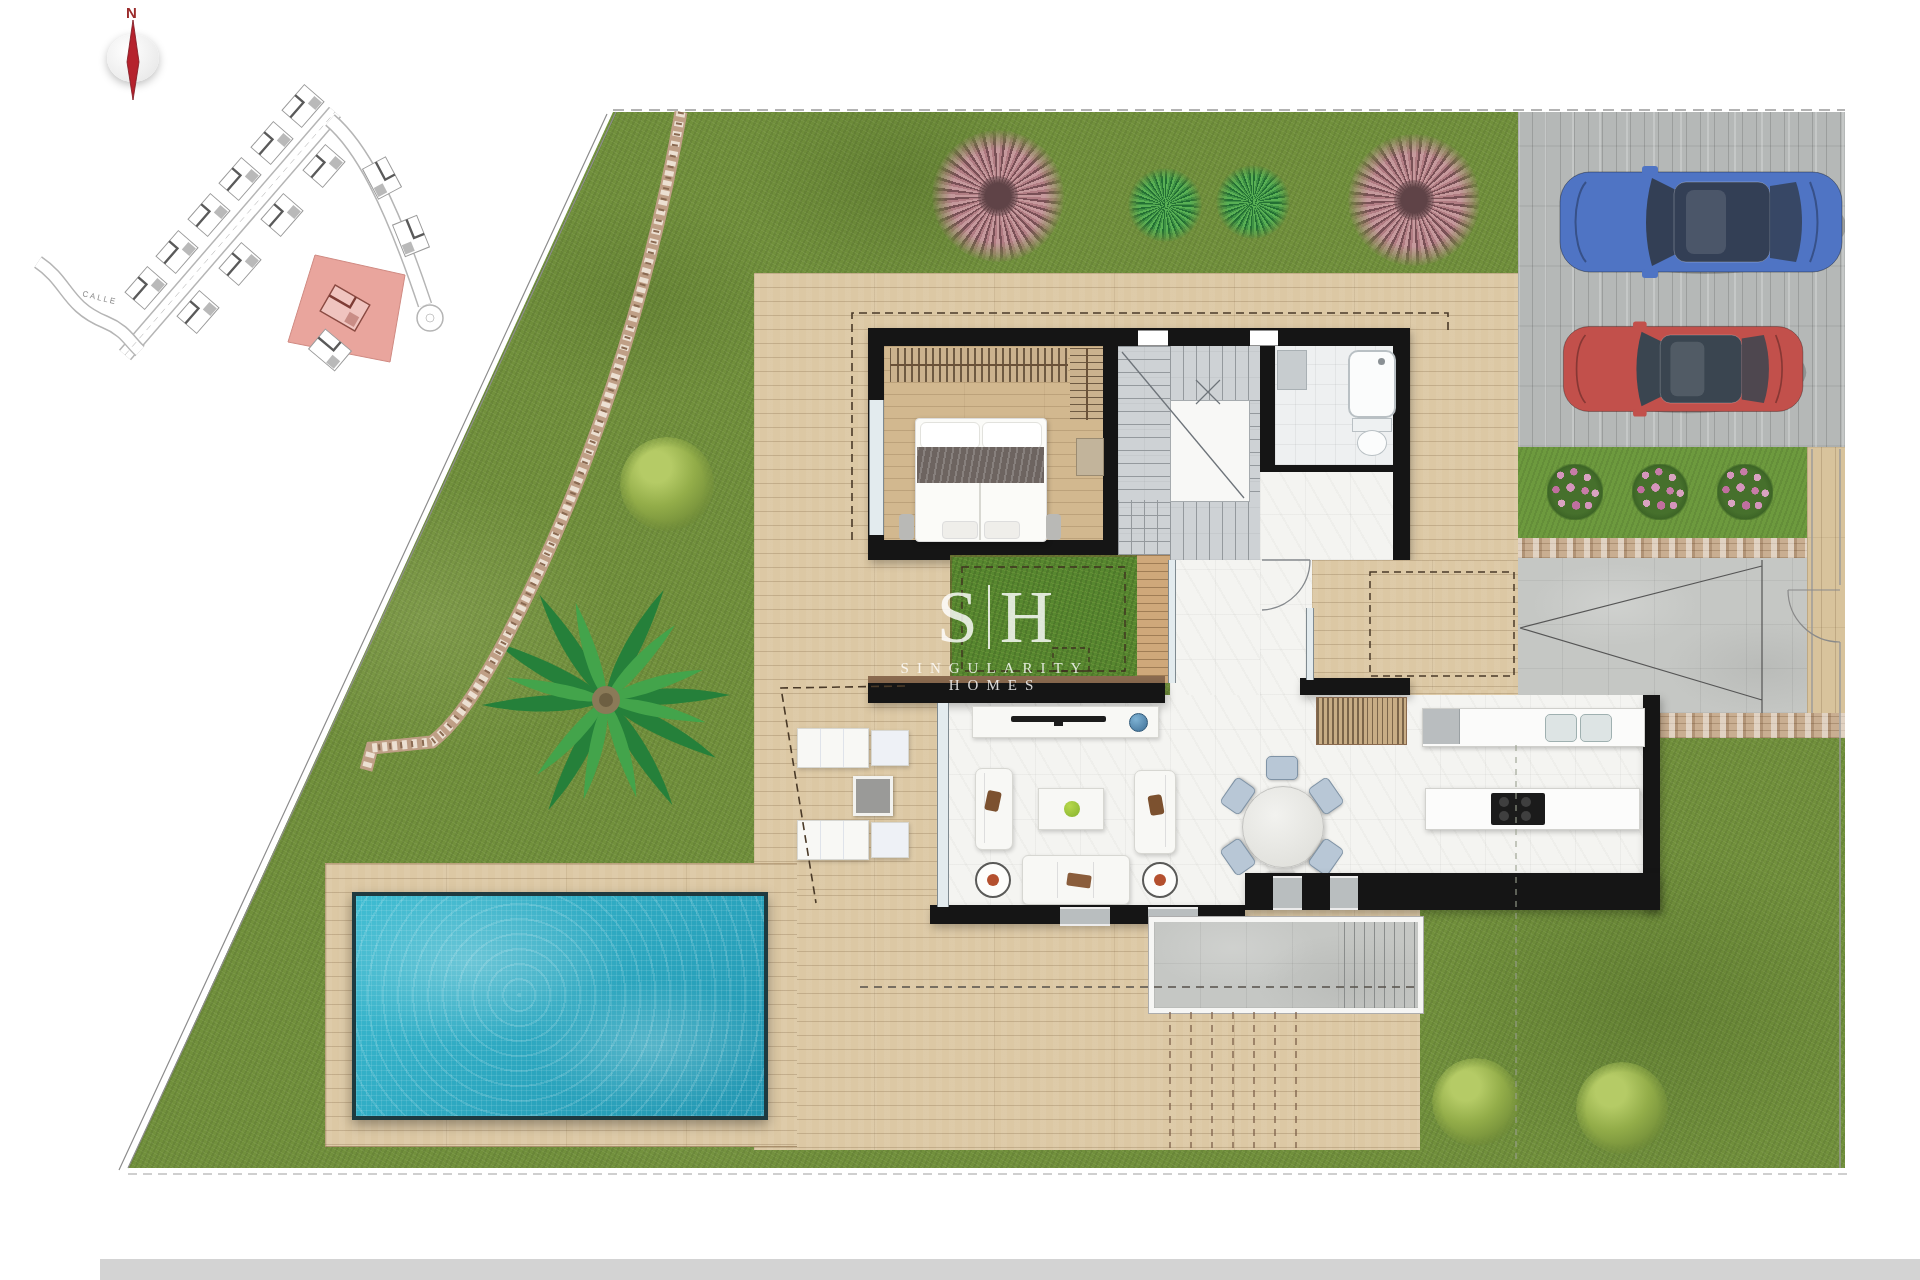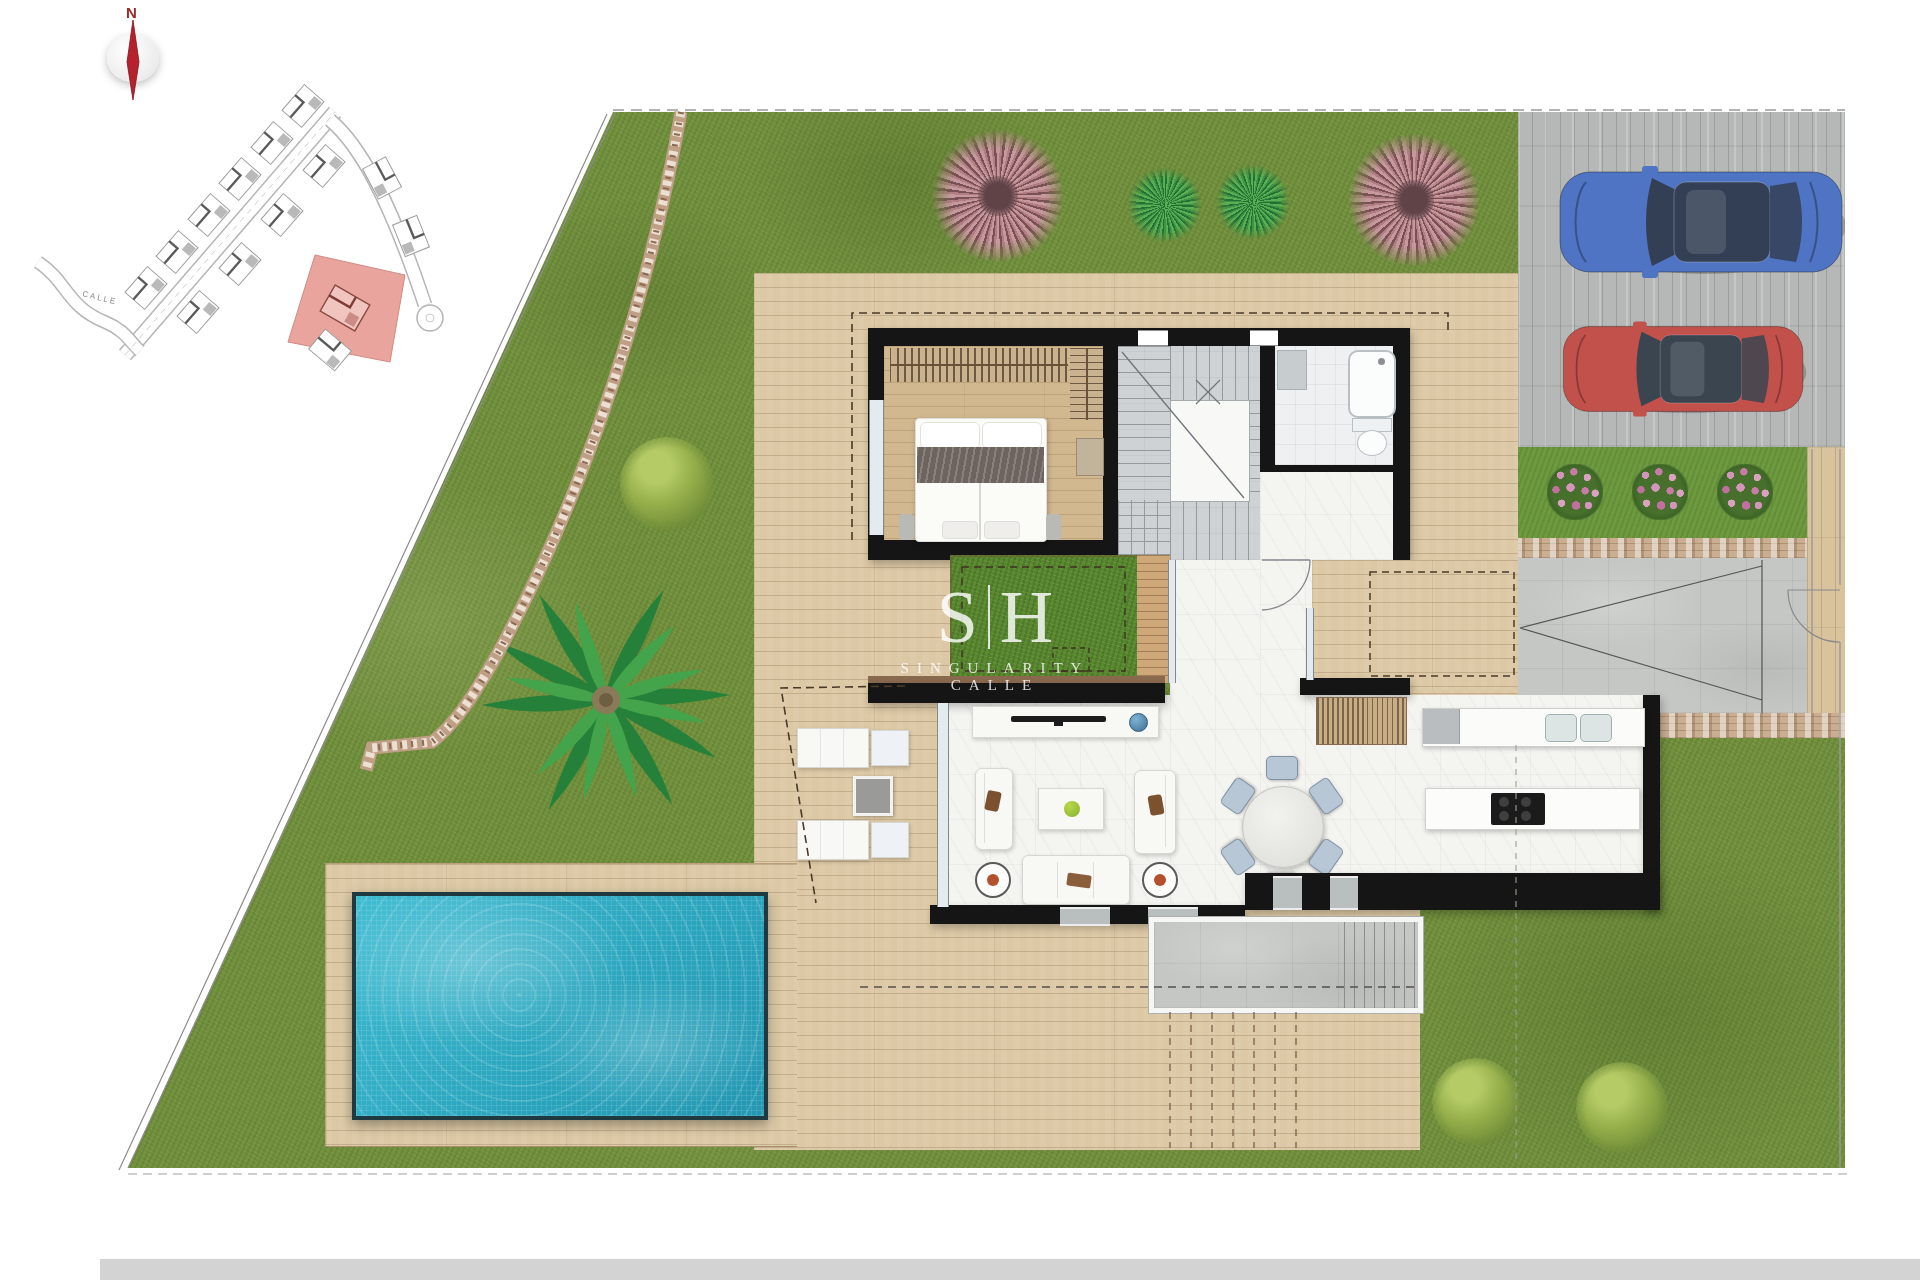--- a/index.html
+++ b/index.html
@@ -385,21 +385,21 @@
     </g>
     <path d="M1516,745 V1160" stroke="#9aa08f" stroke-width="1.1" stroke-dasharray="6 6" fill="none"></path>
   </svg>
 
   <div class="a watermark" style="left:855px;top:582px;width:280px;">
     <div class="mono">
       <span>S</span>
       <span class="bar"></span>
       <span>H</span>
     </div>
-    <div class="name">SINGULARITY CALLE</div>
+    <div class="name">SINGULARITY HOMES</div>
   </div>
 
   <div class="a" style="left:96px;top:4px;width:74px;height:104px;">
     <div class="a nlabel" style="left:30px;top:0;">N</div>
     <div class="a compass-circle" style="left:11px;top:30px;width:52px;height:48px;"></div>
     <svg class="a" style="left:0;top:0;width:74px;height:104px;" viewBox="0 0 74 104">
       <polygon points="37,16 43,58 37,96 31,58" fill="#b5222d" stroke="#7e151e" stroke-width=".8"></polygon>
     </svg>
   </div>
 

